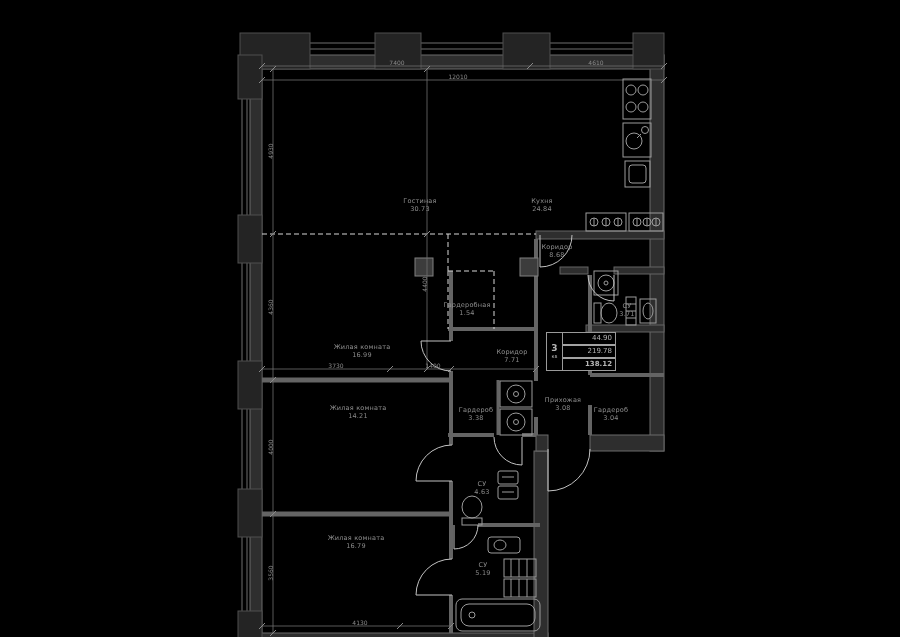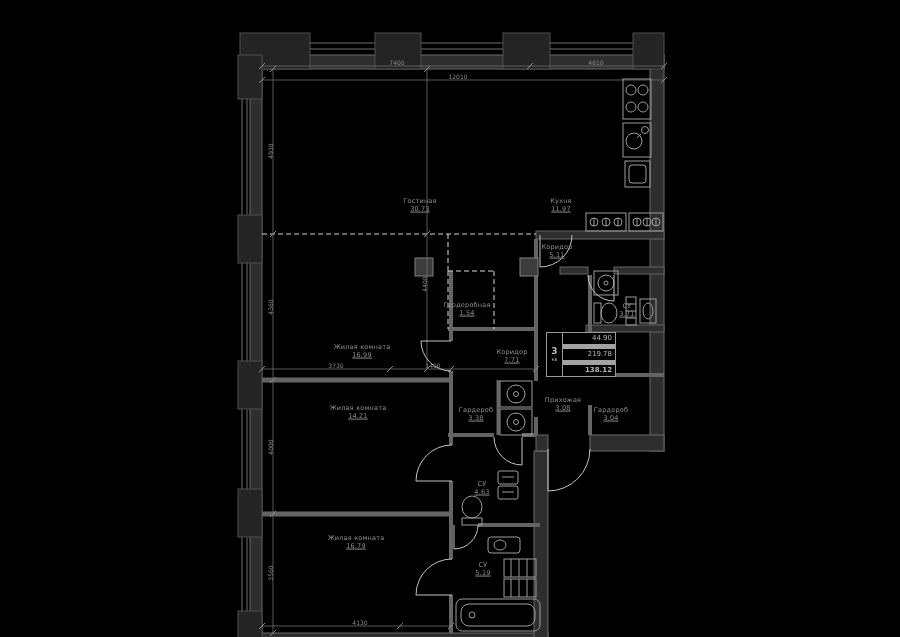--- a/index.html
+++ b/index.html
@@ -1,32 +1,32 @@
 <!DOCTYPE html>
 <html><head>
 <meta charset="utf-8">
 <style>
   html,body{margin:0;padding:0;background:#000;}
   #stage{position:relative;width:900px;height:637px;background:#000;overflow:hidden;
          font-family:"DejaVu Sans",sans-serif;margin-top:19px;}
   #plan-svg{position:absolute;left:0;top:0;}
   .lbl{position:absolute;transform:translate(-50%,-50%);font-size:6.5px;color:#8f8f8f;
        text-align:center;line-height:1.3;white-space:nowrap;letter-spacing:.2px;}
-  .lbl .area{color:#8a8a8a;text-decoration:underline;}
+  .lbl .area{color:#8a8a8a;}
   .dim{position:absolute;transform:translate(-50%,-50%);font-size:6px;color:#8a8a8a;white-space:nowrap;}
   .dim.v{transform:translate(-50%,-50%) rotate(-90deg);}
   .stat{position:absolute;left:546px;top:313px;display:flex;background:#000;
         border:1px solid #9a9a9a;color:#b5b5b5;}
   .stat .badge{width:15px;border-right:1px solid #9a9a9a;display:flex;flex-direction:column;
         align-items:center;justify-content:center;}
   .stat .badge .num{font-size:9px;font-weight:bold;line-height:1;}
   .stat .badge .sub{font-size:5px;line-height:1.2;}
   .stat .rows{display:flex;flex-direction:column;}
   .stat .rows .r{width:46px;height:11px;line-height:11px;font-size:7px;text-align:right;
-        padding:0 3px;border-bottom:5px solid #a3a3a3;}
+        padding:0 3px;border-bottom:2px solid #a3a3a3;}
   .stat .rows .r:last-child{border-bottom:none;font-weight:bold;}
 </style>
 </head>
 <body>
 
 <div id="stage">
 
 <svg id="plan-svg" width="900" height="637" viewBox="0 0 900 637">
 
   <g stroke="#6f6f6f" stroke-width="1">
@@ -269,27 +269,27 @@
       <line x1="454" y1="506" x2="454" y2="530"></line>
       <path d="M454,530 A24,24 0 0 0 478,506"></path>
     </g>
   </g>
 </svg>
 
 <div class="lbl" style="left:420px;top:186px">
   <div>Гостиная</div>
   <div class="area">30.73</div>
 </div>
-<div class="lbl" style="left:561px;top:186px">
+<div class="lbl" style="left:542px;top:186px">
   <div>Кухня</div>
-  <div class="area">11.97</div>
+  <div class="area">24.84</div>
 </div>
 <div class="lbl" style="left:557px;top:232px">
   <div>Коридор</div>
-  <div class="area">5.11</div>
+  <div class="area">8.68</div>
 </div>
 <div class="lbl" style="left:467px;top:290px">
   <div>Гардеробная</div>
   <div class="area">1.54</div>
 </div>
 <div class="lbl" style="left:627px;top:291px">
   <div>СУ</div>
   <div class="area">3.71</div>
 </div>
 <div class="lbl" style="left:362px;top:332px">

